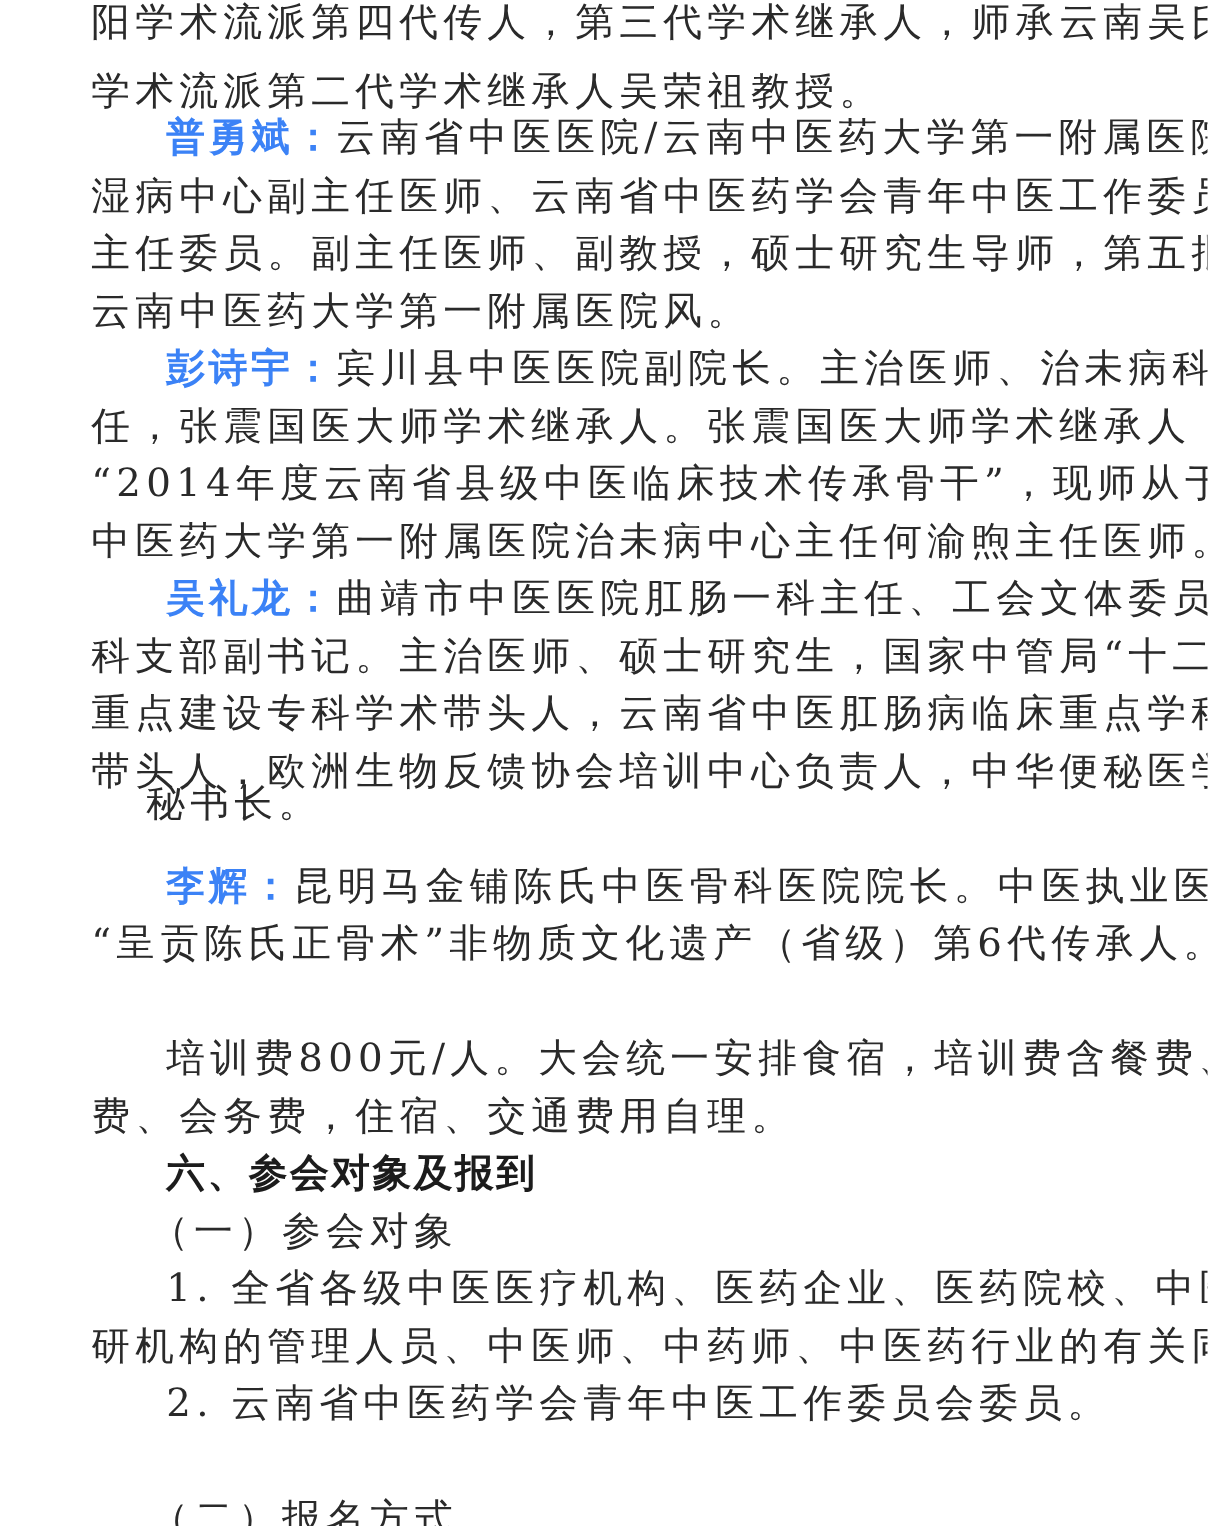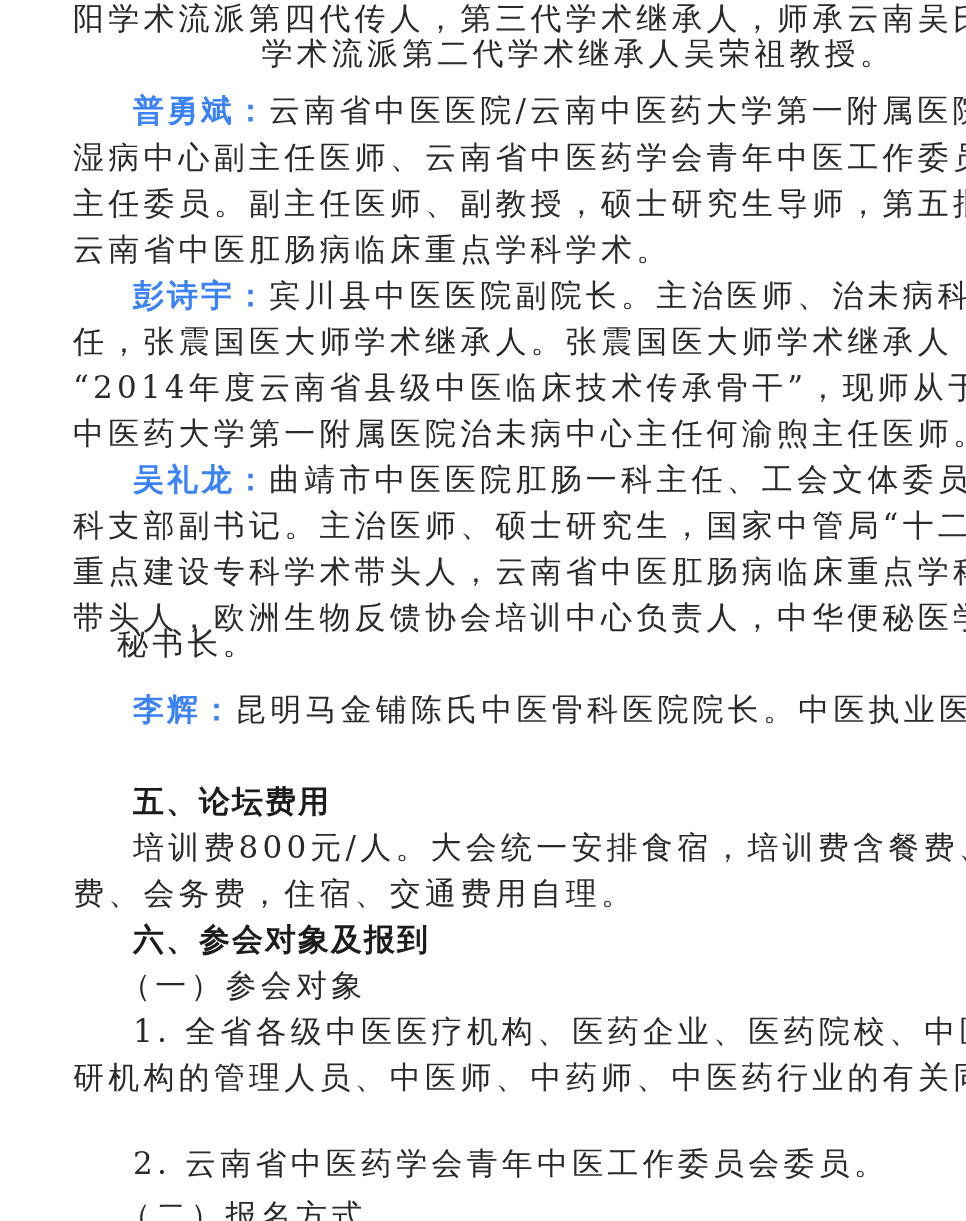--- a/index.html
+++ b/index.html
@@ -11,52 +11,52 @@
   .indent { left: 133px; width: 762px; }
   .name { font-family: "DejaVu Sans", "Liberation Sans", sans-serif; font-weight: bold; color: #3b82f6; letter-spacing: 3px; }
   .heading { font-family: "DejaVu Sans", "Liberation Sans", sans-serif; font-weight: bold; color: #1c1c1c; letter-spacing: 2px; }
 </style>
 </head>
 <body>
 
 <div class="page">
 
   <div class="line" style="top:-5px;">阳学术流派第四代传人，第三代学术继承人，师承云南吴氏扶阳</div>
-  <div class="line" style="top:30px;text-align:right;">学术流派第二代学术继承人吴荣祖教授。</div>
+  <div class="line" style="top:50px;">学术流派第二代学术继承人吴荣祖教授。</div>
 
   <div class="line indent" style="top:87px;">
     <span class="name">普勇斌：</span><span>云南省中医医院/云南中医药大学第一附属医院风</span>
   </div>
   <div class="line" style="top:134px;">湿病中心副主任医师、云南省中医药学会青年中医工作委员会副</div>
   <div class="line" style="top:180px;">主任委员。副主任医师、副教授，硕士研究生导师，第五批全国</div>
-  <div class="line" style="top:226px;">云南省中医肛肠病临床重点学科学术。</div>
+  <div class="line" style="top:226px;">云南中医药大学第一附属医院风。</div>
 
   <div class="line indent" style="top:272px;">
     <span class="name">彭诗宇：</span><span>宾川县中医医院副院长。主治医师、治未病科主</span>
   </div>
   <div class="line" style="top:318px;">任，张震国医大师学术继承人。张震国医大师学术继承人，</div>
   <div class="line" style="top:364px;">“2014年度云南省县级中医临床技术传承骨干”，现师从于云南</div>
   <div class="line" style="top:410px;">中医药大学第一附属医院治未病中心主任何渝煦主任医师。</div>
 
   <div class="line indent" style="top:456px;">
     <span class="name">吴礼龙：</span><span>曲靖市中医医院肛肠一科主任、工会文体委员、外</span>
   </div>
   <div class="line" style="top:502px;">科支部副书记。主治医师、硕士研究生，国家中管局“十二五”</div>
   <div class="line" style="top:548px;">重点建设专科学术带头人，云南省中医肛肠病临床重点学科学术</div>
   <div class="line" style="top:594px;">带头人，欧洲生物反馈协会培训中心负责人，中华便秘医学会副</div>
   <div class="line" style="top:620px;margin-left:44px;">秘书长。</div>
 
   <div class="line indent" style="top:686px;">
     <span class="name">李辉：</span><span>昆明马金铺陈氏中医骨科医院院长。中医执业医师，</span>
   </div>
+  <div class="line" style="top:732px;">“呈贡陈氏正骨术”非物质文化遗产（省级）第6代传承人。</div>
 
-  <div class="line indent heading" style="top:778px;">五、论坛费用</div>
   <div class="line indent" style="top:824px;">培训费800元/人。大会统一安排食宿，培训费含餐费、资料</div>
   <div class="line" style="top:870px;">费、会务费，住宿、交通费用自理。</div>
 
   <div class="line" style="top:962px; left:120px;">（一）参会对象</div>
   <div class="line indent heading" style="top:916px;">六、参会对象及报到</div>
   <div class="line indent" style="top:1008px;">1. 全省各级中医医疗机构、医药企业、医药院校、中医药科</div>
   <div class="line" style="top:1054px;">研机构的管理人员、中医师、中药师、中医药行业的有关同道。</div>
-  <div class="line indent" style="top:1100px;margin-top:40px;">2. 云南省中医药学会青年中医工作委员会委员。</div>
+  <div class="line indent" style="top:1100px;">2. 云南省中医药学会青年中医工作委员会委员。</div>
   <div class="line" style="top:1192px; left:120px;">（二）报名方式</div>
 
 </div>
 
 </body></html>

